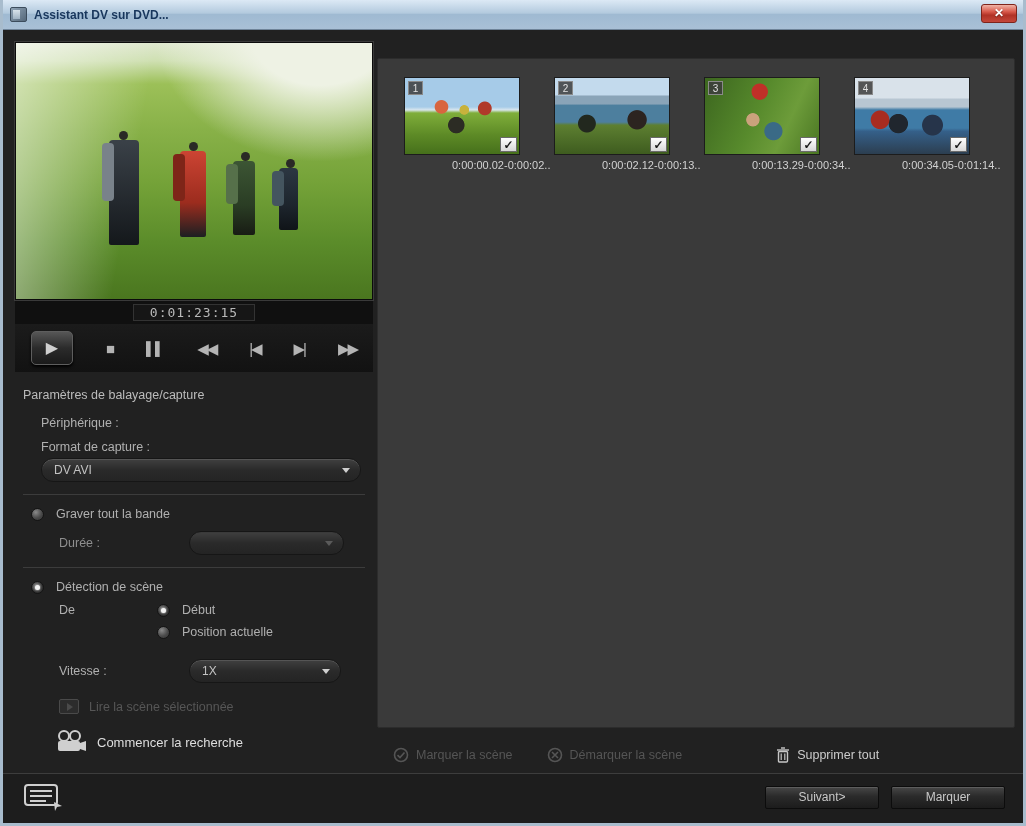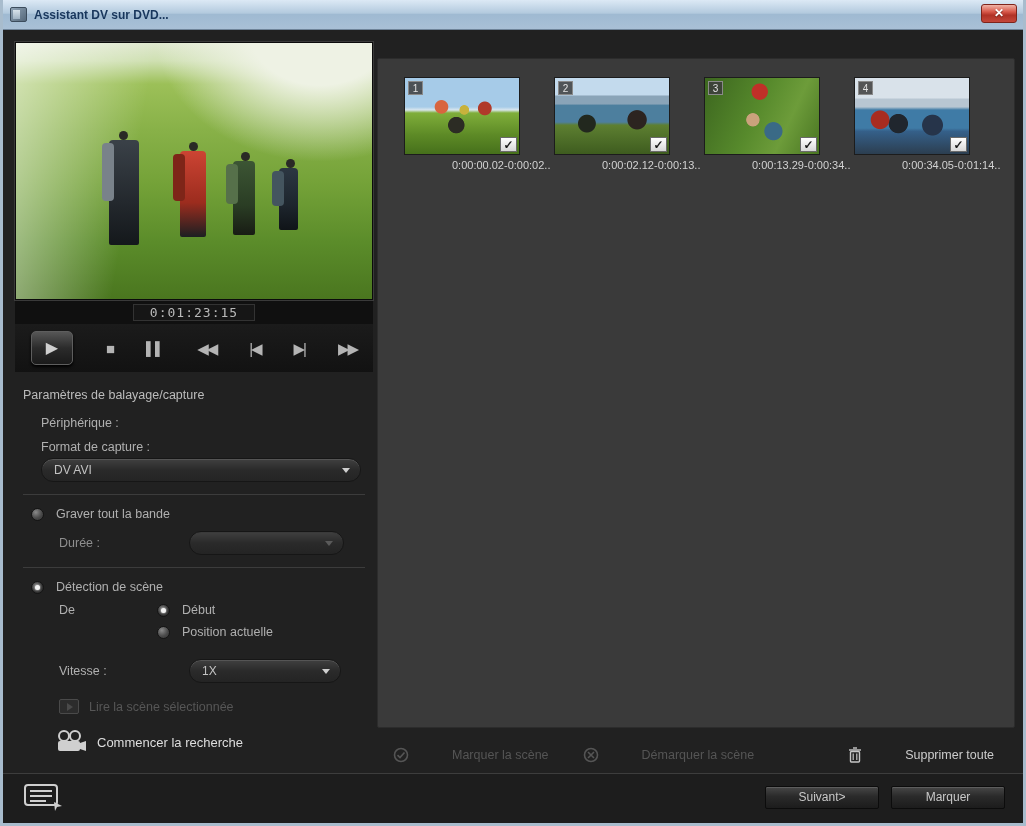--- a/index.html
+++ b/index.html
@@ -160,21 +160,21 @@
     linear-gradient(115deg, #3c661f, #578a2c 45%, #6d9c3a 70%, #497522); }
   .img.s4 { background:
     radial-gradient(circle at 22% 55%, #a82c20 0 9%, rgba(0,0,0,0) 10%),
     radial-gradient(circle at 38% 60%, #20262e 0 11%, rgba(0,0,0,0) 12%),
     radial-gradient(circle at 68% 62%, #26344a 0 11%, rgba(0,0,0,0) 12%),
     linear-gradient(#d9e2ea 0 26%, #b8c6d2 28% 38%, #3f7ba6 42% 66%, #35608a 70%, #2c3e50 100%); }
 
   
   .scene-actions { position:absolute; left:374px; top:742px; width:640px; height:26px;
     display:flex; align-items:center; font-size:12.5px; }
-  .action { display:flex; align-items:center; cursor:pointer;gap:36px; }
+  .action { display:flex; align-items:center; cursor:pointer; }
   .action svg { margin-right:7px; }
   .action.disabled { color:#555; cursor:default; }
   .action.enabled { color:#cccccc; }
   .a-mark { margin-left:16px; } .a-unmark { margin-left:34px; } .a-delete { margin-left:94px; }
 
   
   .footer-line { position:absolute; left:0; right:0; top:773px; height:1px; background:#3d3d3d; }
   .footer { position:absolute; left:0; right:0; top:774px; bottom:0; background:#1d1d1d; }
   .menu-btn { position:absolute; left:18px; top:6px; width:46px; height:32px; cursor:pointer; }
   .btn {
@@ -345,21 +345,21 @@
       <span>Démarquer la scène</span>
     </div>
     <div class="action enabled a-delete">
       <svg width="14" height="16" viewBox="0 0 14 16">
         <rect x="2.5" y="4.5" width="9" height="10.5" rx="1" fill="none" stroke="#c6c6c6" stroke-width="1.4"></rect>
         <line x1="1" y1="3" x2="13" y2="3" stroke="#c6c6c6" stroke-width="1.4"></line>
         <line x1="5" y1="1" x2="9" y2="1" stroke="#c6c6c6" stroke-width="1.4"></line>
         <line x1="5.2" y1="6.5" x2="5.2" y2="13" stroke="#c6c6c6" stroke-width="1.2"></line>
         <line x1="8.8" y1="6.5" x2="8.8" y2="13" stroke="#c6c6c6" stroke-width="1.2"></line>
       </svg>
-      <span>Supprimer toute</span>
+      <span>Supprimer tout</span>
     </div>
   </div>
 
   <div class="footer-line"></div>
   <div class="footer">
     <div class="menu-btn">
       <svg width="46" height="32" viewBox="0 0 46 32">
         <rect x="4" y="5" width="32" height="20" rx="3" fill="none" stroke="#cfcfcf" stroke-width="2"></rect>
         <line x1="9" y1="11" x2="31" y2="11" stroke="#cfcfcf" stroke-width="2"></line>
         <line x1="9" y1="16" x2="31" y2="16" stroke="#cfcfcf" stroke-width="2"></line>

